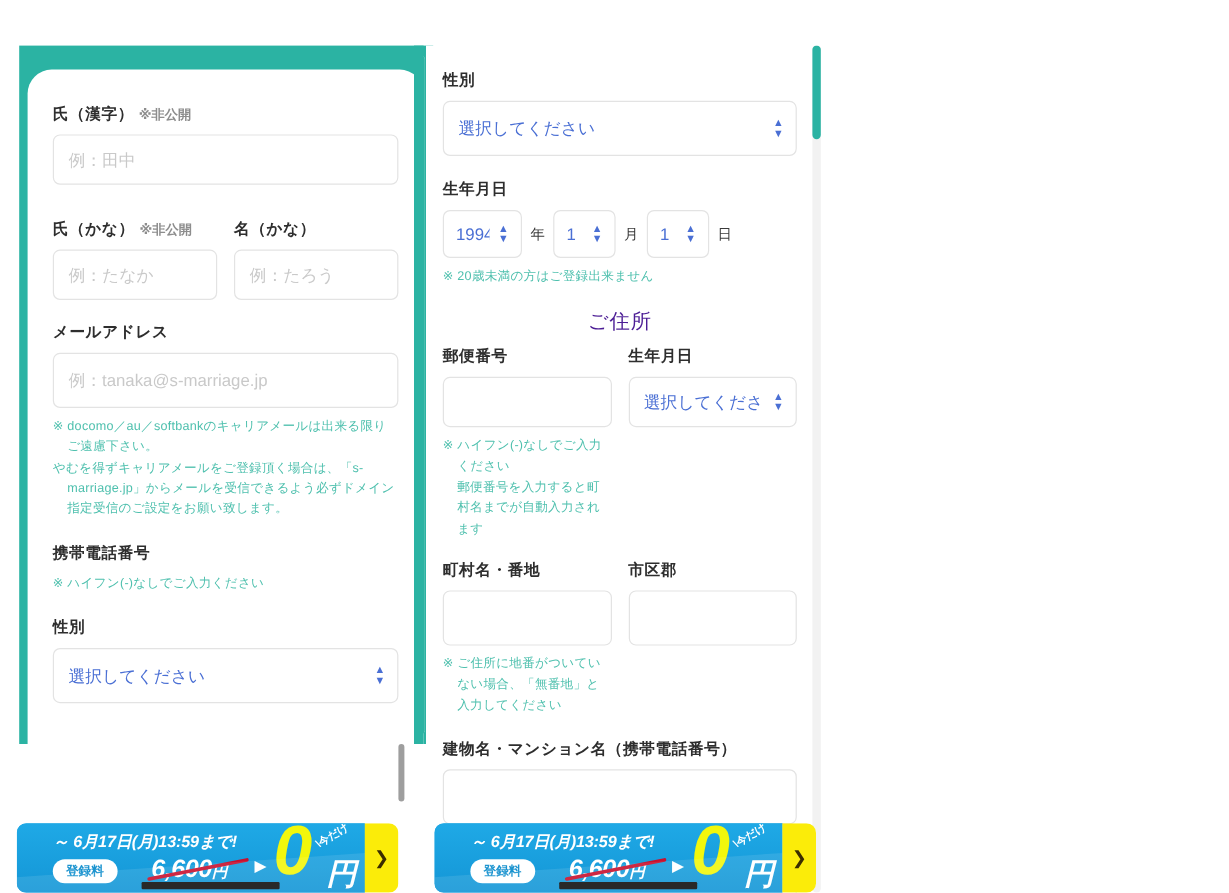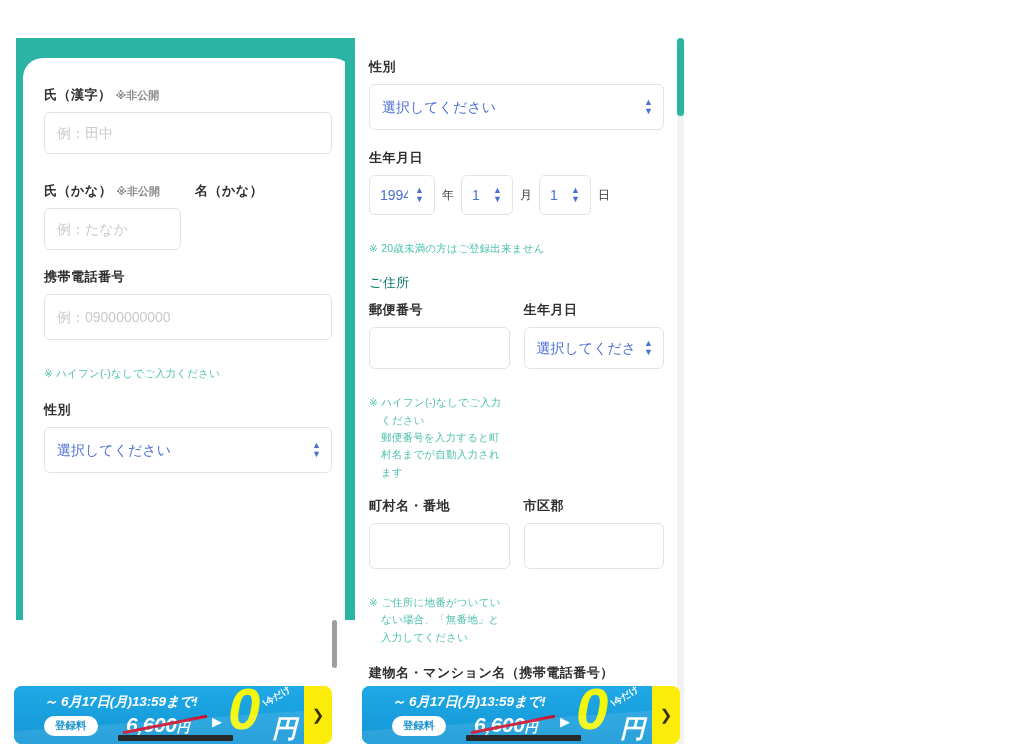--- a/index.html
+++ b/index.html
@@ -50,21 +50,21 @@
   
   .field-label {
     font-size: 13px; font-weight: bold; color: #2e2e2e;
     letter-spacing: .04em; margin-bottom: 8px; white-space: nowrap;
   }
   .field-label .sub {
     font-size: 11px; font-weight: bold; color: #8d8d8d;
     letter-spacing: 0; margin-left: 4px;
   }
   .section-label {
-    font-size: 13px; color: #0f766e; letter-spacing: .04em; margin-bottom: 9px;
+    font-size: 17px; color: #4c1d95; letter-spacing: .04em; margin-bottom: 9px; text-align: center;
   }
   .txt {
     width: 100%; height: 42px;
     border: 1px solid #e3e3e3; border-radius: 6px;
     background: #fff; font-size: 14px; color: #333;
     padding: 0 12px; outline: none;
     font-family: "Liberation Sans", "DejaVu Sans", sans-serif;
   }
   .txt::placeholder { color: #c9c9c9; font-size: 14px; }
   .txt.tall { height: 46px; }
@@ -81,21 +81,21 @@
   .updown {
     position: absolute; right: 11px; top: 50%;
     transform: translateY(-50%);
     pointer-events: none; color: #4a6fd4;
     font-size: 9px; line-height: 1.0; text-align: center;
   }
   .updown b { display: block; font-weight: normal; }
 
   .note {
     font-size: 10.5px; color: #4fc0ae; line-height: 1.65;
-    letter-spacing: .02em; margin-top: 25px;
+    letter-spacing: .02em; margin-top: 7px;
   }
   .note.indent { padding-left: 12px; text-indent: -12px; }
 
   .row2 { display: flex; gap: 14px; }
   .col { flex: 1; min-width: 0; }
 
   
   .bd-row { display: flex; align-items: center; gap: 7px; }
   .bd-unit { font-size: 12px; color: #3a3a3a; }
   .bd-sel { position: relative; }
@@ -219,27 +219,33 @@
         <div class="col">
           <div class="field-label">
             <span>氏（かな）</span><span class="sub">※非公開</span>
           </div>
           <input class="txt" type="text" placeholder="例：たなか" style="">
         </div>
         <div class="col">
           <div class="field-label">
             <span>名（かな）</span>
           </div>
-        </div>
-      </div>
-
+          <input class="txt" type="text" placeholder="例：たろう" style="">
+        </div>
+      </div>
+
+      <div style="margin-top:18px">
+        <div class="field-label">メールアドレス</div>
+        <input class="txt tall" type="text" placeholder="例：tanaka@s-marriage.jp" style="">
+        <div class="note indent">※ docomo／au／softbankのキャリアメールは出来る限りご遠慮下さい。</div>
+        <div class="note indent" style="margin-top:0;padding-left:12px">やむを得ずキャリアメールをご登録頂く場合は、「s-marriage.jp」からメールを受信できるよう必ずドメイン指定受信のご設定をお願い致します。</div>
+      </div>
 
       <div style="margin-top:18px">
         <div class="field-label">携帯電話番号</div>
-        <input class="txt tall" type="text" placeholder="例：09000000000" style="">
         <div class="note">※ ハイフン(-)なしでご入力ください</div>
       </div>
 
       <div style="margin-top:19px">
         <div class="field-label">性別</div>
         <div class="sel-wrap">
           <select class="sel big">
             <option>選択してください</option>
           </select>
           <span class="updown">

